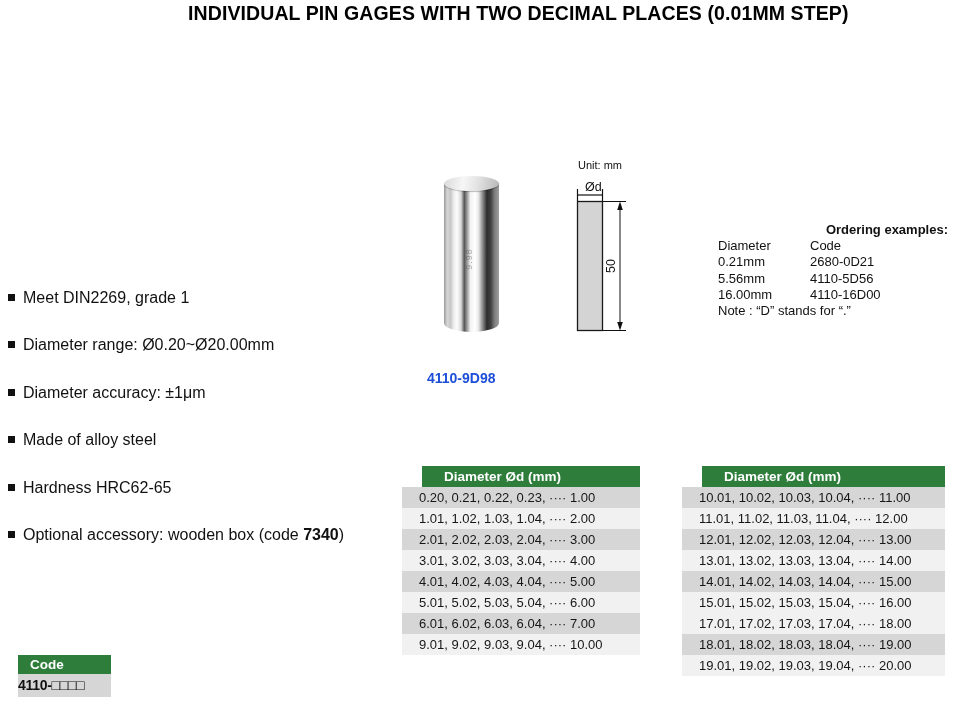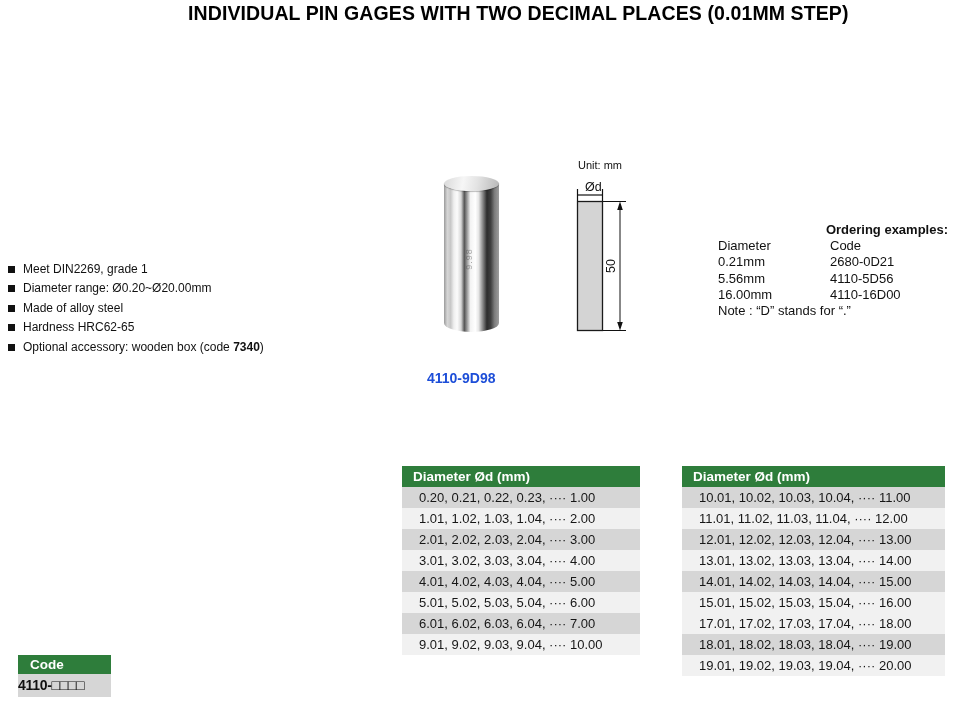--- a/index.html
+++ b/index.html
@@ -7,21 +7,21 @@
     position:relative;width:961px;height:703px;background:#ffffff;overflow:hidden;
     font-family:"Liberation Sans",sans-serif;color:#1a1a1a;
   }
   
   #title{
     position:absolute;left:188px;top:2px;width:773px;
     font-size:19.5px;font-weight:bold;color:#000;letter-spacing:0.1px;white-space:nowrap;
   }
   
   #features{position:absolute;left:8px;top:260px;width:380px;}
-  .feature{display:flex;align-items:flex-start;line-height:19.4px;font-size:12px;color:#111;}
+  .feature{display:flex;align-items:flex-start;line-height:19.4px;font-size:16px;color:#111;margin-top:28px;}
   .bullet{flex:0 0 auto;width:7px;height:7px;background:#111;margin:6px 8px 0 0;}
   
   #pin-photo{position:absolute;left:444px;top:176px;width:55px;height:163px;}
   .pin-body{
     position:absolute;left:0;top:7px;width:55px;height:149px;
     background:linear-gradient(90deg,#9a9a9a 0%,#d6d6d6 6%,#c7c7c7 12%,#efefef 18%,
       #fbfbfb 24%,#d8d8d8 31%,#565656 37%,#9c9c9c 42%,#f3f3f3 48%,#ffffff 57%,
       #e6e6e6 63%,#8f8f8f 70%,#2d2d2d 78%,#404040 85%,#7d7d7d 92%,#9d9d9d 100%);
     border-bottom-left-radius:50% 9px;border-bottom-right-radius:50% 9px;
   }
@@ -34,29 +34,29 @@
     position:absolute;left:14px;top:78px;transform:rotate(-90deg);transform-origin:center;
     font-size:9px;color:rgba(70,70,70,0.45);letter-spacing:1px;
   }
   #pin-label{position:absolute;left:427px;top:370px;width:90px;font-size:14px;font-weight:bold;color:#1d4ed8;white-space:nowrap;}
   
   #drawing{position:absolute;left:556px;top:156px;}
   #drawing text{font-family:"Liberation Sans",sans-serif;fill:#111;}
   
   #ordering{position:absolute;left:718px;top:222px;width:230px;font-size:13px;line-height:16.2px;color:#111;}
   #ordering .o-title{font-weight:bold;text-align:right;}
-  .o-row{display:flex;gap:20px;}
+  .o-row{display:flex;}
   .o-cell-d{width:92px;flex:0 0 auto;}
   
   .dia-table{position:absolute;top:466px;}
   #dia-table-left{left:402px;width:238px;}
   #dia-table-right{left:682px;width:263px;}
   .dia-head{
     height:21px;line-height:21px;background:#2e7d3b;color:#ffffff;
-    font-weight:bold;font-size:13.5px;padding-left:11px;white-space:nowrap;
+    font-weight:bold;font-size:13.5px;padding-left:22px;white-space:nowrap;margin-left:20px;
   }
   .dia-row{height:21px;line-height:21px;font-size:13px;padding-left:17px;color:#161616;white-space:nowrap;}
   .dia-row.odd{background:#d6d6d6;}
   .dia-row.even{background:#f1f1f1;}
   
   #code-panel{position:absolute;left:18px;top:655px;width:93px;}
   #code-head{height:19px;line-height:19px;background:#2e7d3b;color:#fff;font-weight:bold;font-size:13.5px;padding-left:12px;}
   #code-value{height:23px;line-height:23px;background:#d6d6d6;font-size:14px;font-weight:bold;color:#111;letter-spacing:-0.3px;}
 </style>
 </head>
@@ -67,20 +67,24 @@
   <div id="title">INDIVIDUAL PIN GAGES WITH TWO DECIMAL PLACES (0.01MM STEP)</div>
 
   <div id="features">
       <div class="feature">
         <span class="bullet"></span>
         <span>Meet DIN2269, grade 1</span>
       </div>
       <div class="feature">
         <span class="bullet"></span>
         <span>Diameter range: Ø0.20~Ø20.00mm</span>
+      </div>
+      <div class="feature">
+        <span class="bullet"></span>
+        <span>Diameter accuracy: ±1μm</span>
       </div>
       <div class="feature">
         <span class="bullet"></span>
         <span>Made of alloy steel</span>
       </div>
       <div class="feature">
         <span class="bullet"></span>
         <span>Hardness HRC62-65</span>
       </div>
       <div class="feature">

